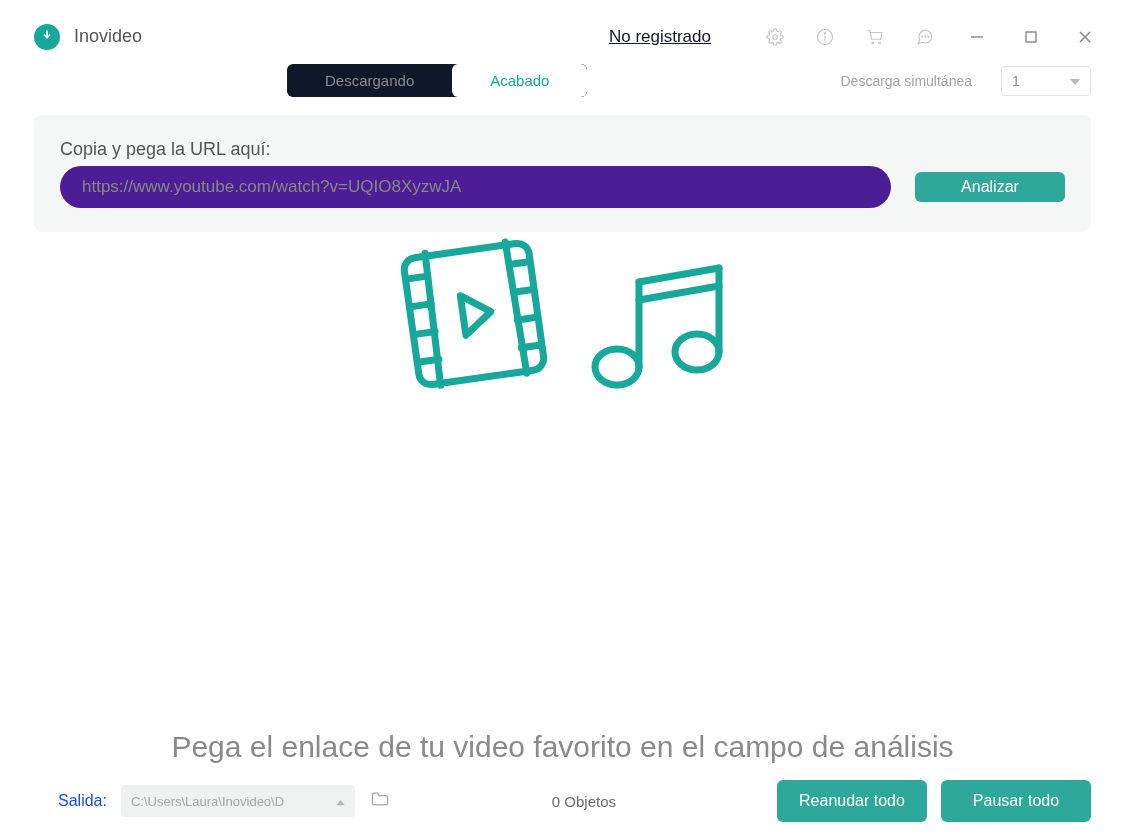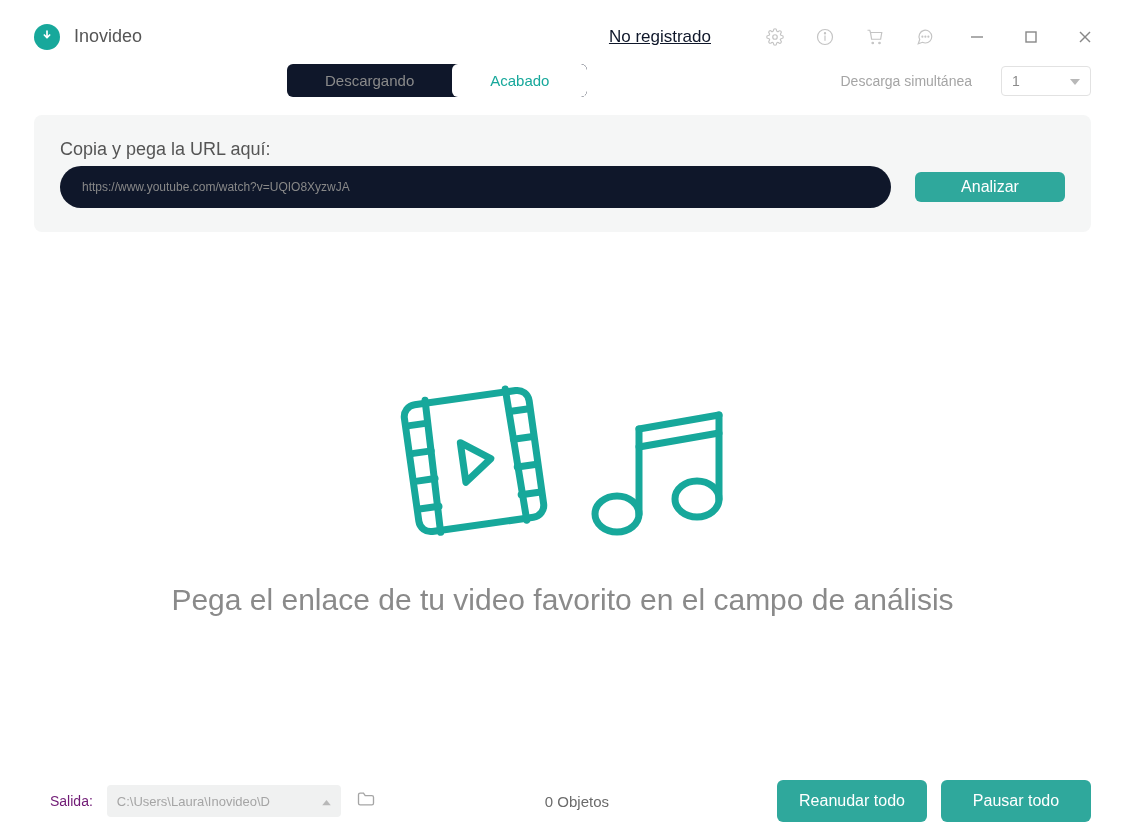--- a/index.html
+++ b/index.html
@@ -123,44 +123,44 @@
   .url-row {
     display: flex;
     gap: 24px;
     align-items: center;
   }
   .url-input {
     flex: 1;
     height: 42px;
     border-radius: 21px;
     border: none;
-    background: #0f172a;
+    background: #4c1d95;
     padding: 0 22px;
-    font-size: 12px;
+    font-size: 17px;
     color: #888;
     outline: none;
   }
   .analyze-btn {
     width: 150px;
     height: 30px;
     background: #2fa89c;
     color: #fff;
     border: none;
     border-radius: 6px;
     font-size: 16px;
     cursor: pointer;
   }
 
   
   .empty-state {
     flex: 1;
     display: flex;
     flex-direction: column;
     align-items: center;
-    justify-content: center;
+    justify-content: space-between;
     gap: 44px;
   }
   .empty-illustration {
     display: flex;
     align-items: flex-end;
     gap: 24px;
   }
   .empty-text {
     font-size: 30px;
     color: #8a8a8a;
@@ -170,23 +170,23 @@
 
   
   .footer {
     height: 74px;
     display: flex;
     align-items: center;
     padding: 0 34px;
     gap: 14px;
   }
   .footer-label {
-    font-size: 14px;
-    color: #701a75;
-    margin-left: 16px;
+    font-size: 16px;
+    color: #1d4ed8;
+    margin-left: 24px;
   }
   .output-path {
     width: 234px;
     height: 32px;
     background: #f0f1f1;
     border-radius: 4px;
     display: flex;
     align-items: center;
     padding: 0 10px;
     color: #a5a5a5;

